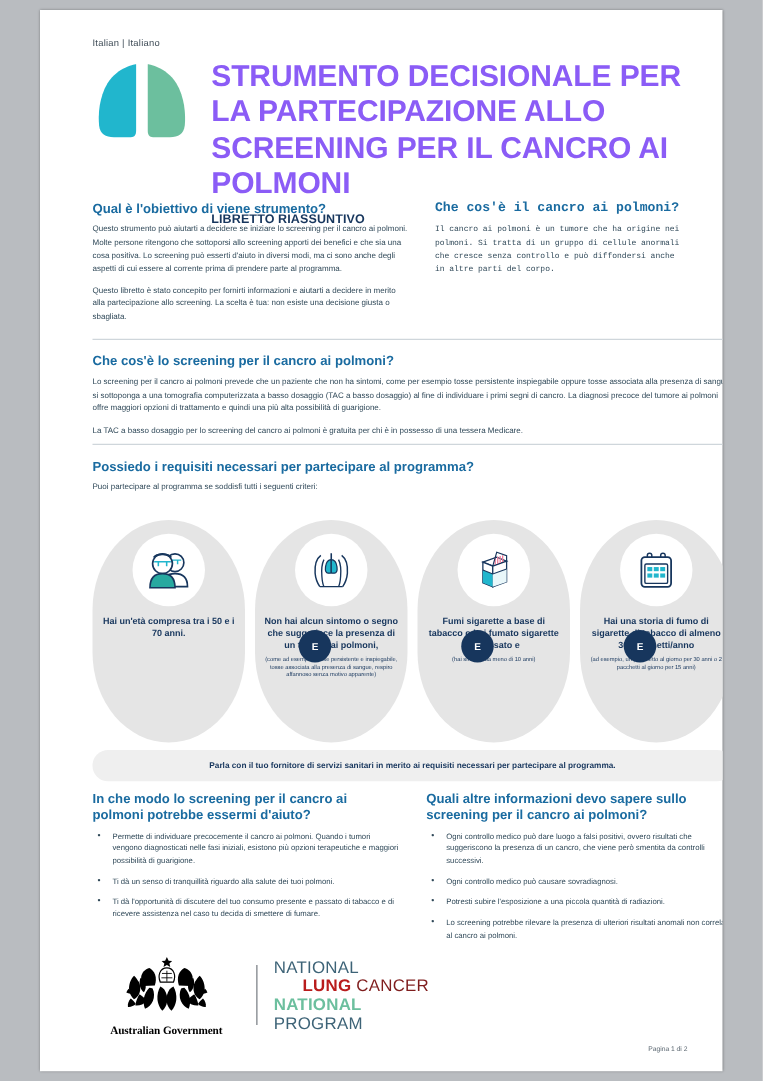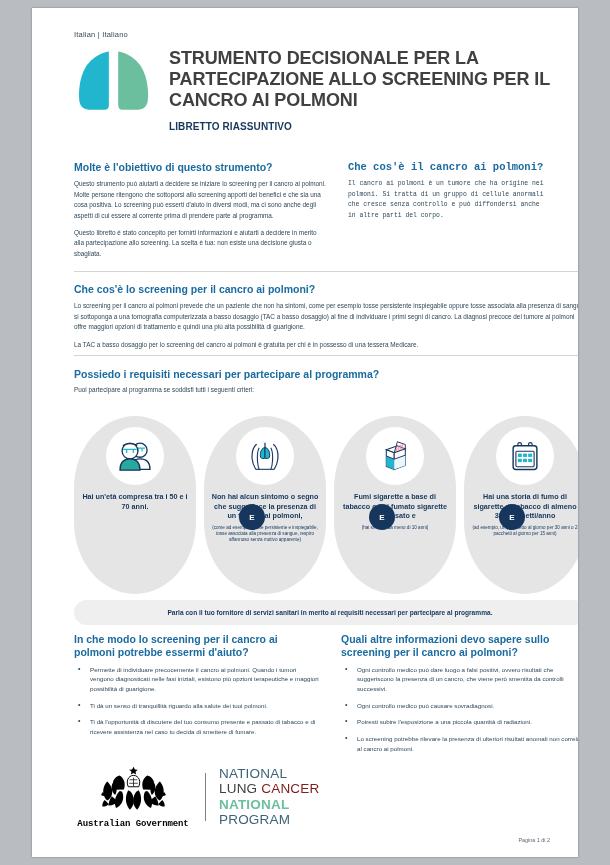--- a/index.html
+++ b/index.html
@@ -22,21 +22,21 @@
     position: absolute; left: 42px; top: 22px;
     font-size: 7.5px; color: #3d4a55; letter-spacing: .2px;
   }
   .header {
     position: absolute; left: 42px; top: 38px; right: 20px;
     display: flex; align-items: flex-start;
   }
   .lungs-logo { width: 85px; flex: 0 0 85px; padding-top: 2px; }
   .title-wrap { padding-left: 10px; padding-top: 2px; }
   .main-title {
-    color: #404040; font-size: 18px; font-weight: bold;
+    color: #8b5cf6; font-size: 24px; font-weight: bold;
     line-height: 1.18; letter-spacing: -0.1px;
   }
   .sub-title {
     color: #17365d; font-size: 10px; font-weight: bold;
     margin-top: 9px; letter-spacing: .1px;
   }
 
   
   h2.sec {
     color: #1a6ba0; font-size: 10.5px; font-weight: bold;
@@ -134,31 +134,31 @@
     color: #2f4858; font-size: 7px;
   }
 
   
   .footer {
     position: absolute; left: 42px; bottom: 28px;
     display: flex; align-items: center;
   }
   .coa { width: 118px; text-align: center; }
   .coa-label {
-    font-family: Liberation Mono, monospace;
+    font-family: Liberation Serif, serif;
     font-size: 9px; font-weight: bold; color: #000;
     margin-top: 2px; letter-spacing: -.1px;
   }
   .divider {
     width: 1px; height: 48px; background: #7b8085; margin: 0 13px;
   }
   .nlcsp { line-height: 1.12; }
   .nlcsp div { font-size: 13.5px; letter-spacing: .2px; }
   .l1 { color: #3d6377; }
-  .l2 .lung { color: #404040; font-weight: normal; }
+  .l2 .lung { color: #b91c1c; font-weight: bold; margin-left: 23px; }
   .l2 .cancer { color: #7f1d1d; }
   .l3 { color: #6cbf9e; font-weight: bold; }
   .l4 { color: #3d6377; }
   .pagenum {
     position: absolute; right: 28px; bottom: 14px;
     font-size: 5.4px; color: #5a6670;
   }
 </style>
 </head>
 <body>
@@ -175,21 +175,21 @@
       </svg>
     </div>
     <div class="title-wrap">
       <div class="main-title">STRUMENTO DECISIONALE PER LA PARTECIPAZIONE ALLO SCREENING PER IL CANCRO AI POLMONI</div>
       <div class="sub-title">LIBRETTO RIASSUNTIVO</div>
     </div>
   </div>
 
   <div class="cols">
     <div class="col-l">
-      <h2 class="sec">Molte è l'obiettivo di questo strumento?</h2>
+      <h2 class="sec">Qual è l'obiettivo di viene strumento?</h2>
       <p class="body">Questo strumento può aiutarti a decidere se iniziare lo screening per il cancro ai polmoni. Molte persone ritengono che sottoporsi allo screening apporti dei benefici e che sia una cosa positiva. Lo screening può esserti d'aiuto in diversi modi, ma ci sono anche degli aspetti di cui essere al corrente prima di prendere parte al programma.</p>
       <p class="body">Questo libretto è stato concepito per fornirti informazioni e aiutarti a decidere in merito alla partecipazione allo screening. La scelta è tua: non esiste una decisione giusta o sbagliata.</p>
     </div>
     <div class="col-r">
       <h2 class="sec">Che cos'è il cancro ai polmoni?</h2>
       <p class="body">Il cancro ai polmoni è un tumore che ha origine nei polmoni. Si tratta di un gruppo di cellule anormali che cresce senza controllo e può diffondersi anche in altre parti del corpo.</p>
     </div>
   </div>
 
   <div class="rule rule1"></div>

